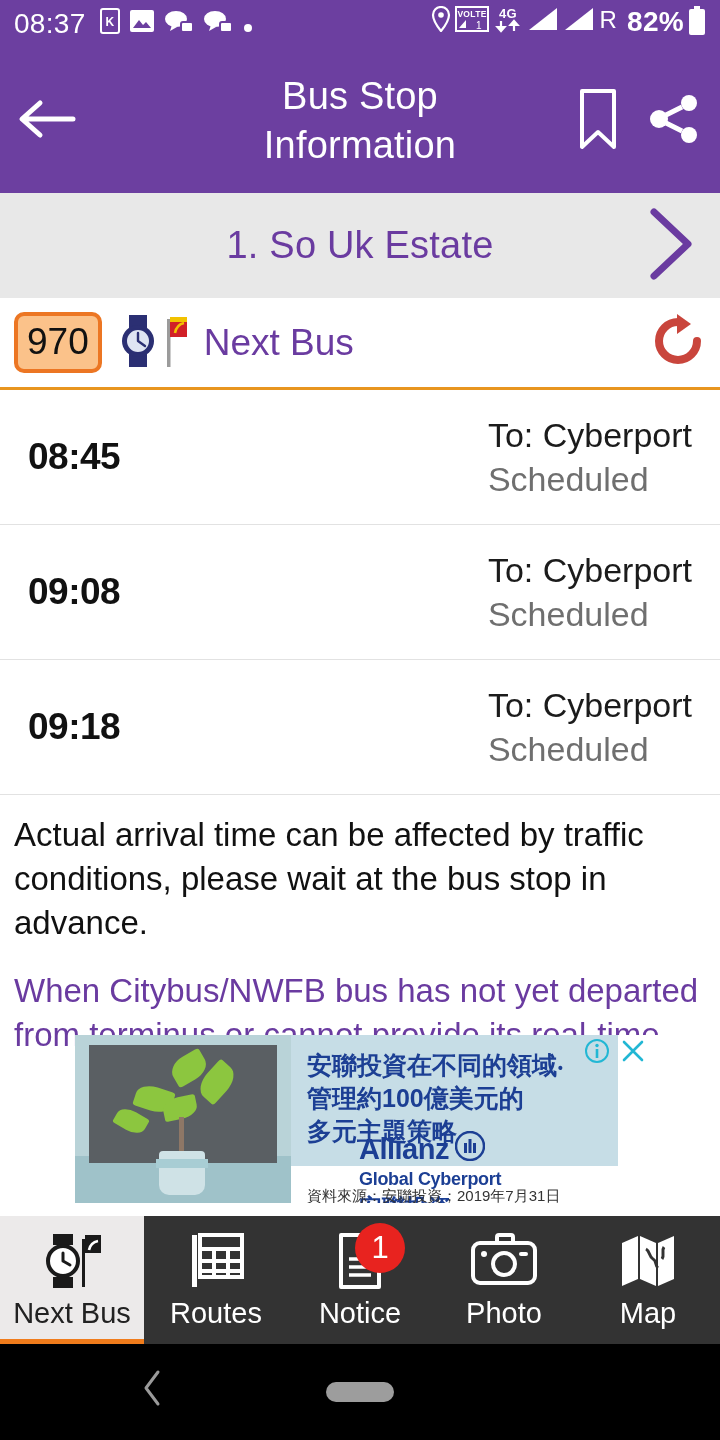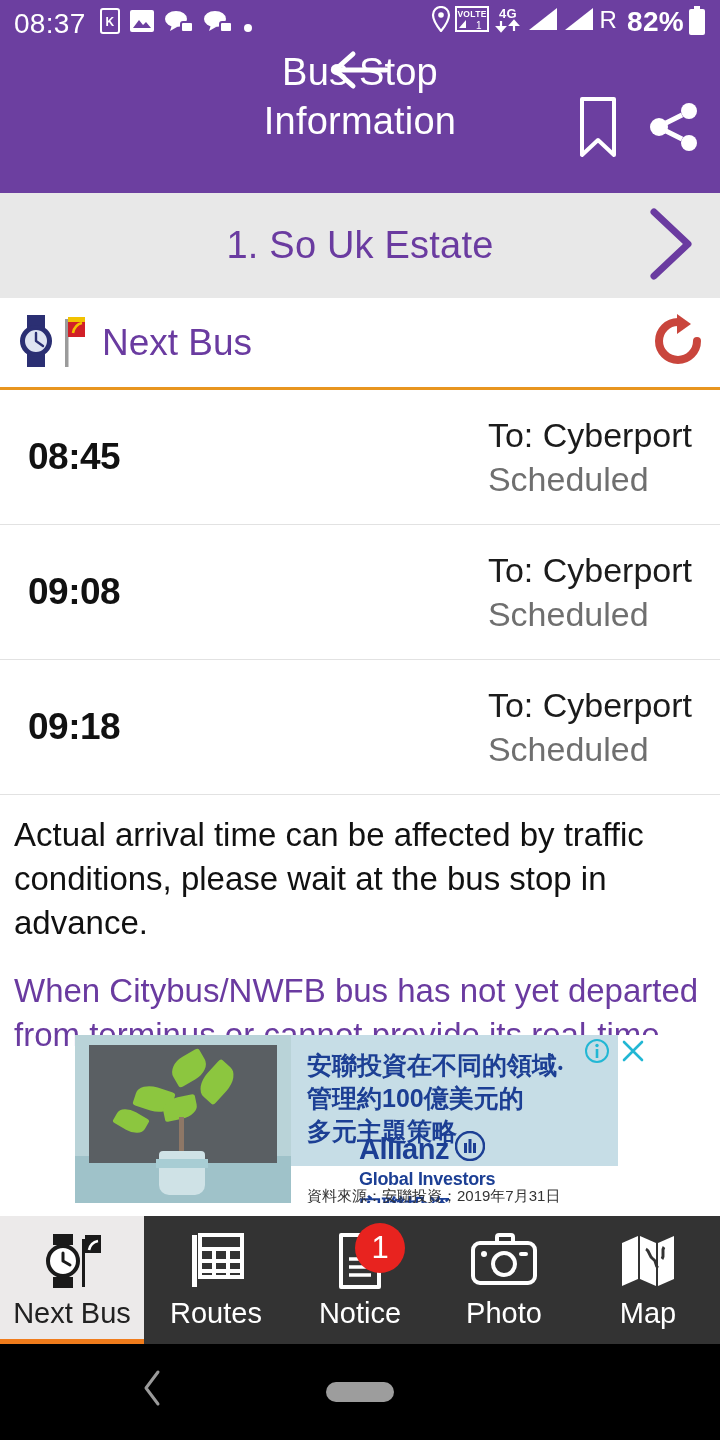--- a/index.html
+++ b/index.html
@@ -20,21 +20,21 @@
   .sb-clock { font-size:28px; font-weight:400; margin-right:14px; }
   .sb-left-icons { display:flex; align-items:center; gap:9px; }
   .sb-spacer { flex:1; }
   .sb-right { display:flex; align-items:flex-start; gap:4px; }
   .sb-batt { font-size:28px; font-weight:700; margin-left:6px; }
   .ic { display:inline-block; }
 
   
   .appbar {
     height:145px; background:#6c3fa0; color:#fff;
-    display:flex; align-items:center; padding:0 18px; position:relative;flex-direction:column;
+    display:flex; align-items:center; padding:0 18px; position:relative;
   }
   .appbar-title {
     position:absolute; left:0; right:0; text-align:center;
     font-size:38px; line-height:49px; font-weight:400;
     pointer-events:none; letter-spacing:.2px;
   }
   .appbar-actions { margin-left:auto; display:flex; align-items:center; gap:30px; z-index:2; }
 
   
   .stopbar {
@@ -263,20 +263,21 @@
   <div class="stopbar">
     <span class="stopbar-name">1. So Uk Estate</span>
     <span class="stopbar-next">
       <svg width="58" height="76" viewBox="0 0 58 76">
           <path d="M14 6l34 32-34 32" fill="none" stroke="#6a3ba0" stroke-width="7" stroke-linecap="round" stroke-linejoin="round"></path>
         </svg>
     </span>
   </div>
 
   <div class="routerow">
+    <span class="route-badge">970</span>
     <span class="nb-icons">
       <span>
         <svg width="44" height="56" viewBox="0 0 44 56">
           <rect x="13" y="2" width="18" height="14" fill="#2b2f73"></rect>
           <rect x="13" y="40" width="18" height="14" fill="#2b2f73"></rect>
           <circle cx="22" cy="28" r="16" fill="#2b2f73"></circle>
           <circle cx="22" cy="28" r="12" fill="#dfe4f2" stroke="#2b2f73" stroke-width="2"></circle>
           <path d="M22 28V20M22 28l7 5" stroke="#2b2f73" stroke-width="2.4" stroke-linecap="round"></path>
         </svg>
       </span>
@@ -348,21 +349,21 @@
         <span>Allianz</span>
         <span>
           <svg width="30" height="30" viewBox="0 0 30 30">
               <circle cx="15" cy="15" r="14" fill="none" stroke="#1c3f94" stroke-width="2.5"></circle>
               <rect x="9" y="12" width="3" height="10" fill="#1c3f94"></rect>
               <rect x="13.5" y="8" width="3" height="14" fill="#1c3f94"></rect>
               <rect x="18" y="12" width="3" height="10" fill="#1c3f94"></rect>
             </svg>
         </span>
       </div>
-      <div class="az-sub">Global Investors</div>
+      <div class="az-sub">Global Cyberport</div>
       <div class="az-cn">安聯投資</div>
     </div>
 
     <div class="ad-source">資料來源：安聯投資；2019年7月31日</div>
 
     <div class="ad-ctrls">
       <span>
         <svg width="26" height="26" viewBox="0 0 26 26">
             <circle cx="13" cy="13" r="11" fill="none" stroke="#22b7d4" stroke-width="2"></circle>
             <circle cx="13" cy="7.5" r="1.7" fill="#22b7d4"></circle>

